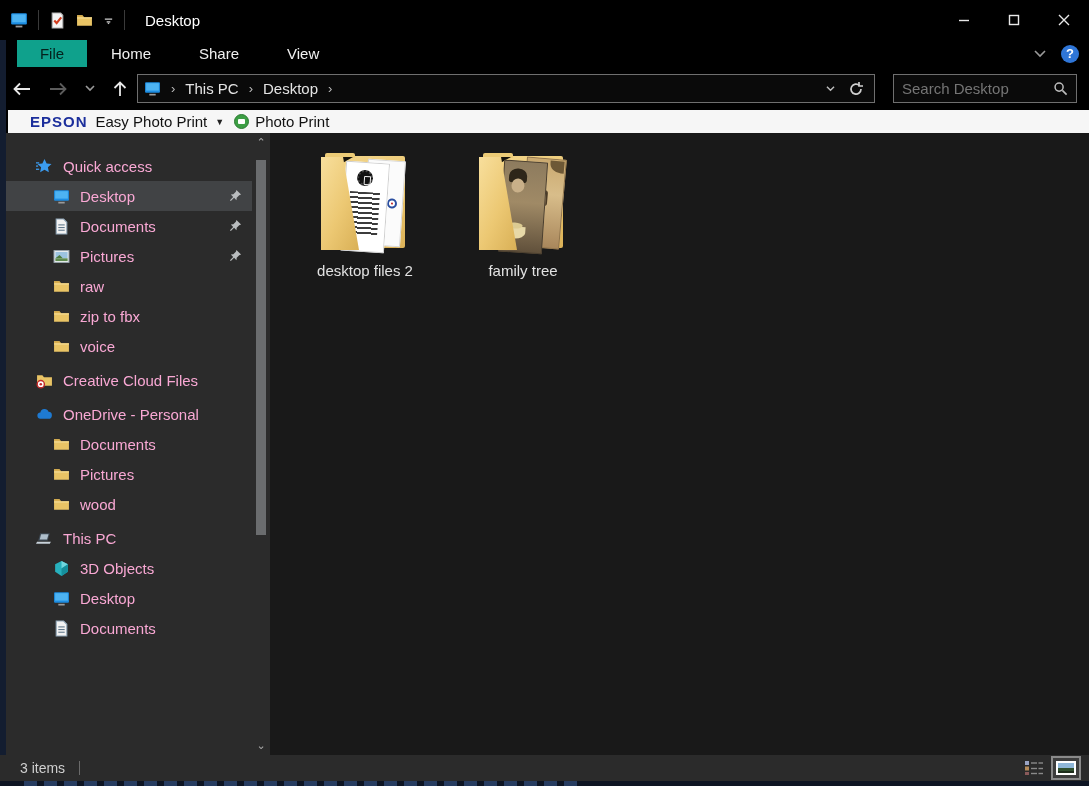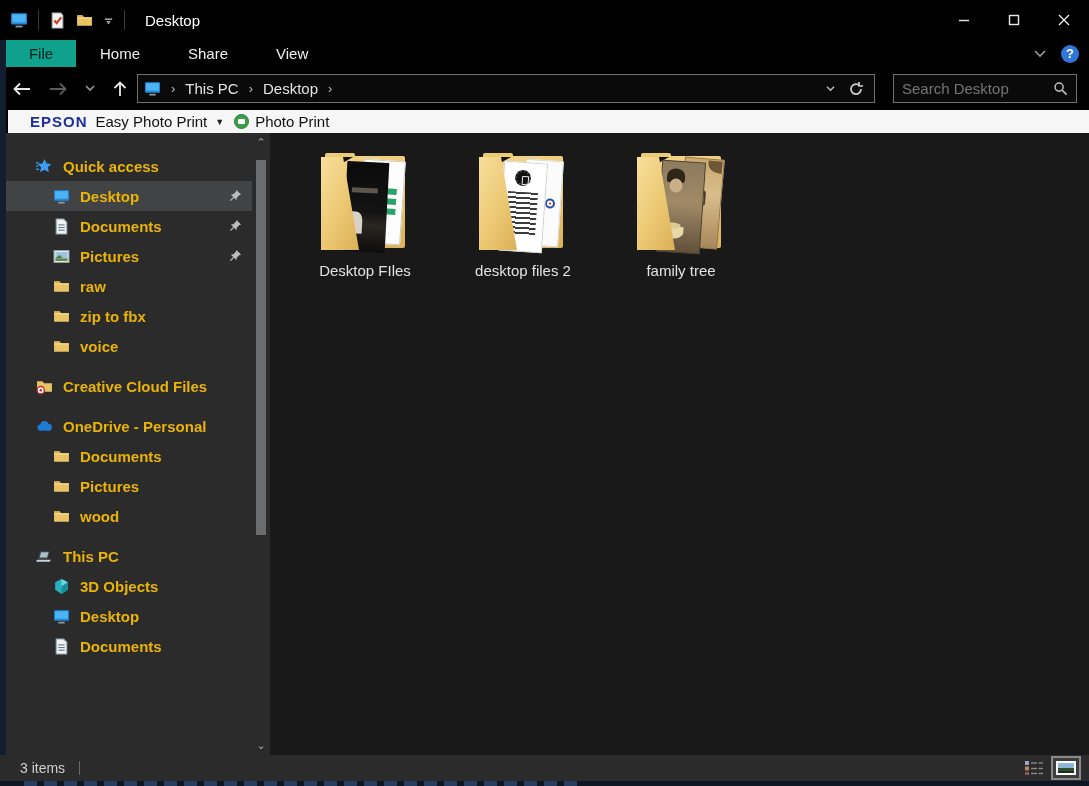--- a/index.html
+++ b/index.html
@@ -12,21 +12,21 @@
   .qat { display:flex; align-items:center; gap:10px; padding-left:10px; }
   .qat-sep { width:1px; height:20px; background:#3a3a3a; }
   .win-title { color:#fff; font-size:15px; margin-left:10px; }
   .win-controls { margin-left:auto; display:flex; height:40px; }
   .win-btn { width:50px; height:40px; display:flex; align-items:center; justify-content:center; }
   .win-btn svg { stroke:#e8e8e8; }
 
   
   #ribbon { left:0; top:40px; width:1089px; height:27px; background:#000; display:flex; align-items:stretch; }
   .tab { color:#f0f0f0; font-size:15px; display:flex; align-items:center; justify-content:center; padding:0 24px; }
-  .tab.file { background:#0fa18c; color:#04211c; width:70px; padding:0; margin-left:6px; }
+  .tab.file { background:#0fa18c; color:#04211c; width:70px; padding:0; margin-left:17px; }
   .ribbon-right { margin-left:auto; display:flex; align-items:center; gap:14px; padding-right:10px; }
   .help-circle { width:18px; height:18px; border-radius:50%; background:#2f76d8; color:#fff; font-size:13px; font-weight:bold; display:flex; align-items:center; justify-content:center; }
 
   
   #navrow { left:0; top:67px; width:1089px; height:43px; background:#000; }
   .nav-btns { position:absolute; left:12px; top:0; height:43px; display:flex; align-items:center; gap:16px; }
   .addr-box { position:absolute; left:137px; top:7px; width:738px; height:29px; border:1px solid #6f6f6f; background:#0a0a0a; display:flex; align-items:center; padding:0 6px; color:#e4e4e4; font-size:15px; }
   .crumb-sep { color:#bdbdbd; font-size:13px; margin:0 10px; }
   .addr-right { margin-left:auto; display:flex; align-items:center; gap:12px; padding-right:4px; }
   .search-box { position:absolute; left:893px; top:7px; width:184px; height:29px; border:1px solid #6f6f6f; background:#0a0a0a; display:flex; align-items:center; padding:0 8px; }
@@ -40,23 +40,23 @@
   .pp-icon div { width:7px; height:5px; background:#fff; border-radius:1px; }
 
   
   #left-sliver { left:0; top:40px; width:6px; height:741px; background:#131d30; }
   #bottom-strip { left:0; top:781px; width:1089px; height:5px; background:#0e1523; }
   #bottom-strip .glyphs { position:absolute; left:24px; top:0; width:560px; height:5px;
      background:repeating-linear-gradient(90deg,#2a4168 0 13px,transparent 13px 20px); opacity:.9; }
 
   
   #sidebar { left:6px; top:133px; width:246px; height:622px; background:#2b2b2b; overflow:hidden; padding-top:18px; }
-  .srow { height:30px; display:flex; align-items:center; color:#eab308; font-size:15px; padding-left:30px; position:relative;font-weight:bold; }
+  .srow { height:30px; display:flex; align-items:center; color:#f9a8d4; font-size:15px; padding-left:30px; position:relative; }
   .srow.child { padding-left:47px; }
-  .srow.gap { margin-top:10px; }
+  .srow.gap { margin-top:4px; }
   .srow.selected { background:#414345; }
   .sicon { width:17px; height:17px; margin-right:10px; flex:0 0 auto; }
   .pin { position:absolute; right:10px; top:8px; width:13px; height:13px; }
   #sidebar-scrollbar { left:252px; top:133px; width:18px; height:622px; background:#2b2b2b; }
   .sb-arrow { position:absolute; left:0; width:18px; height:15px; display:flex; align-items:center; justify-content:center; color:#a9a9a9; font-size:11px; }
   .sb-thumb { position:absolute; left:4px; top:27px; width:10px; height:375px; background:#6a6c6e; }
 
   
   #main { left:270px; top:133px; width:819px; height:622px; background:#191919; }
   .items-row { display:flex; gap:8px; padding:15px 0 0 20px; }
@@ -402,34 +402,20 @@
 
 <div class="abs" id="sidebar-scrollbar">
   <div class="sb-arrow" style="top:2px">⌃</div>
   <div class="sb-thumb"></div>
   <div class="sb-arrow" style="bottom:2px">⌄</div>
 </div>
 
 <div class="abs" id="main">
   <div class="items-row">
 
-    <div class="fitem">
-      <div class="ficon">
-        <div class="f-back"></div>
-        <div class="f-flapshadow"></div>
-        <div class="sheet s1-white">
-            <i style="top:28px"></i>
-            <i style="top:38px"></i>
-            <i style="top:48px"></i>
-          </div>
-        <div class="sheet s1-photo"></div>
-        <div class="f-front"></div>
-      </div>
-      <div class="fname">Desktop FIles</div>
-    </div>
 
     <div class="fitem">
       <div class="ficon">
         <div class="f-back"></div>
         <div class="f-flapshadow"></div>
         <div class="sheet s2-back">
             <div class="s2-stamp"></div>
           </div>
         <div class="sheet s2-front">
             <div class="s2-gear"></div>

